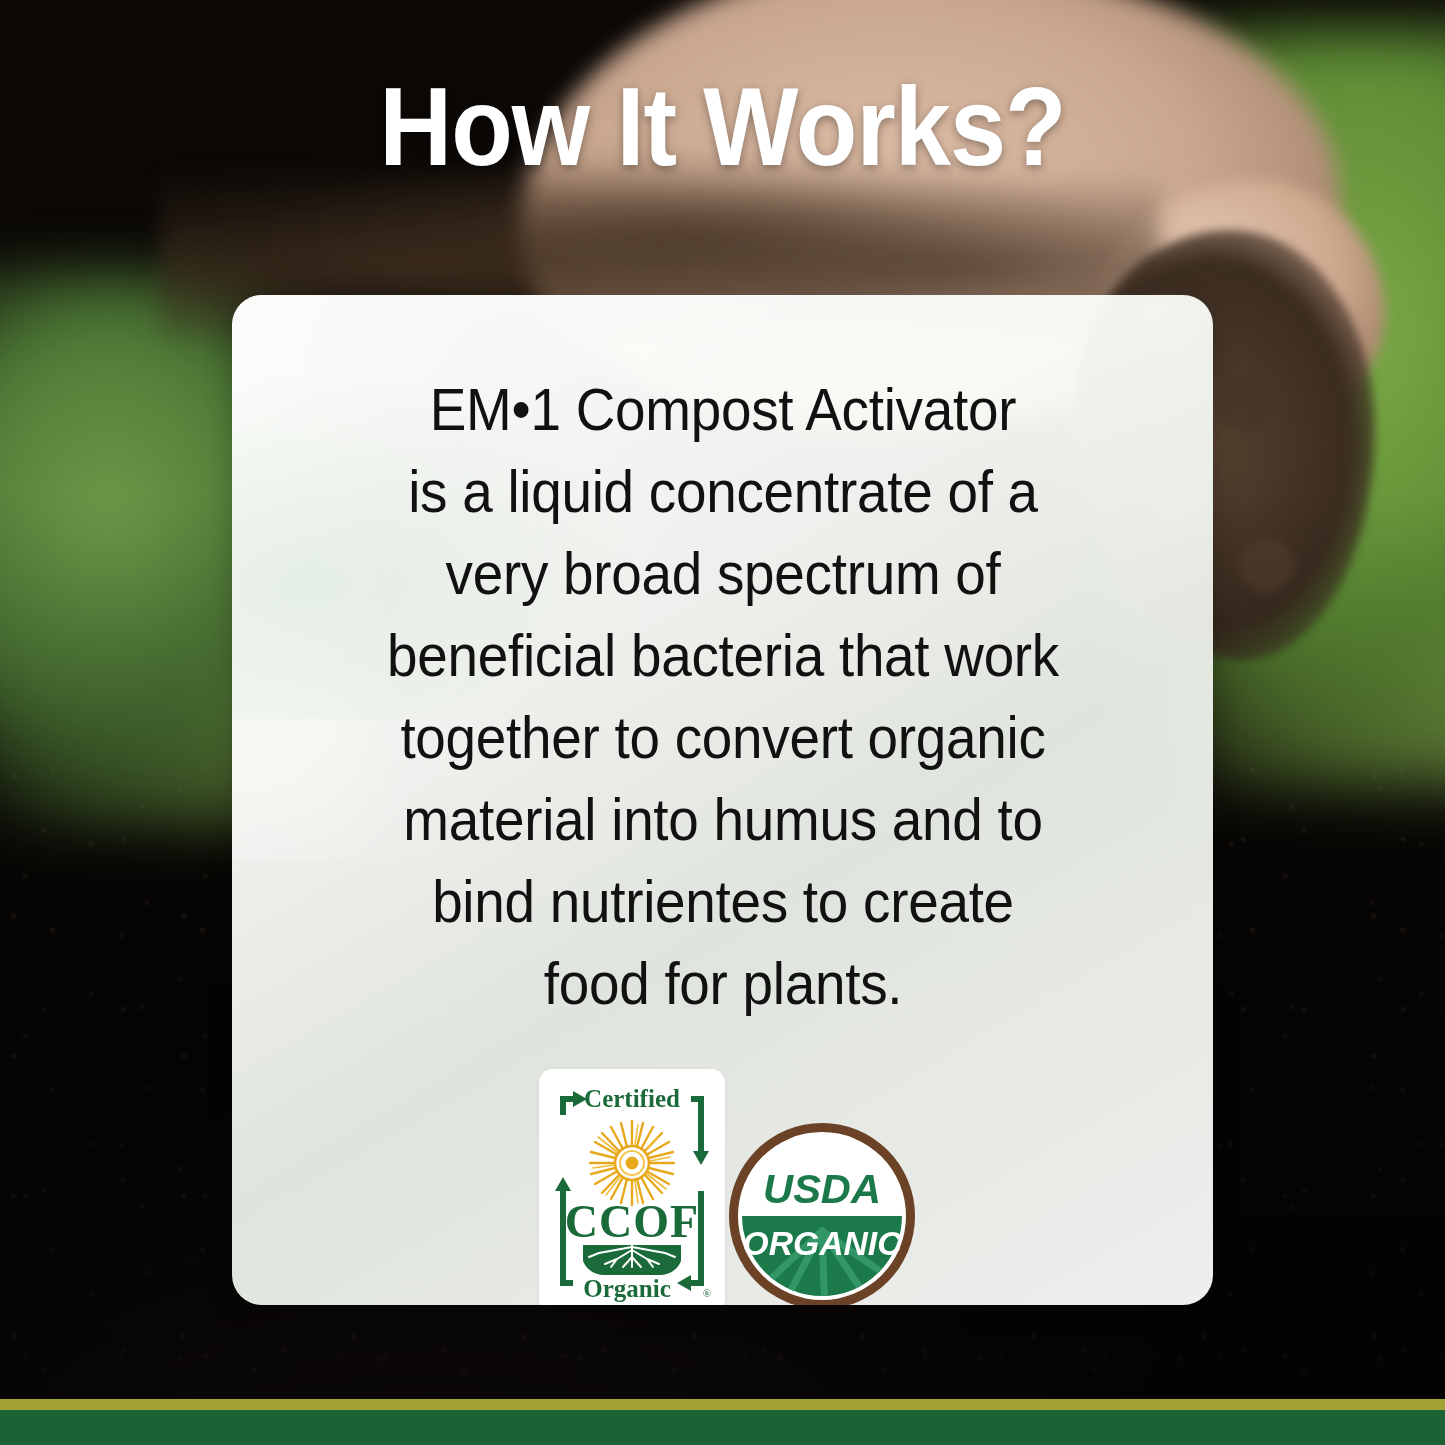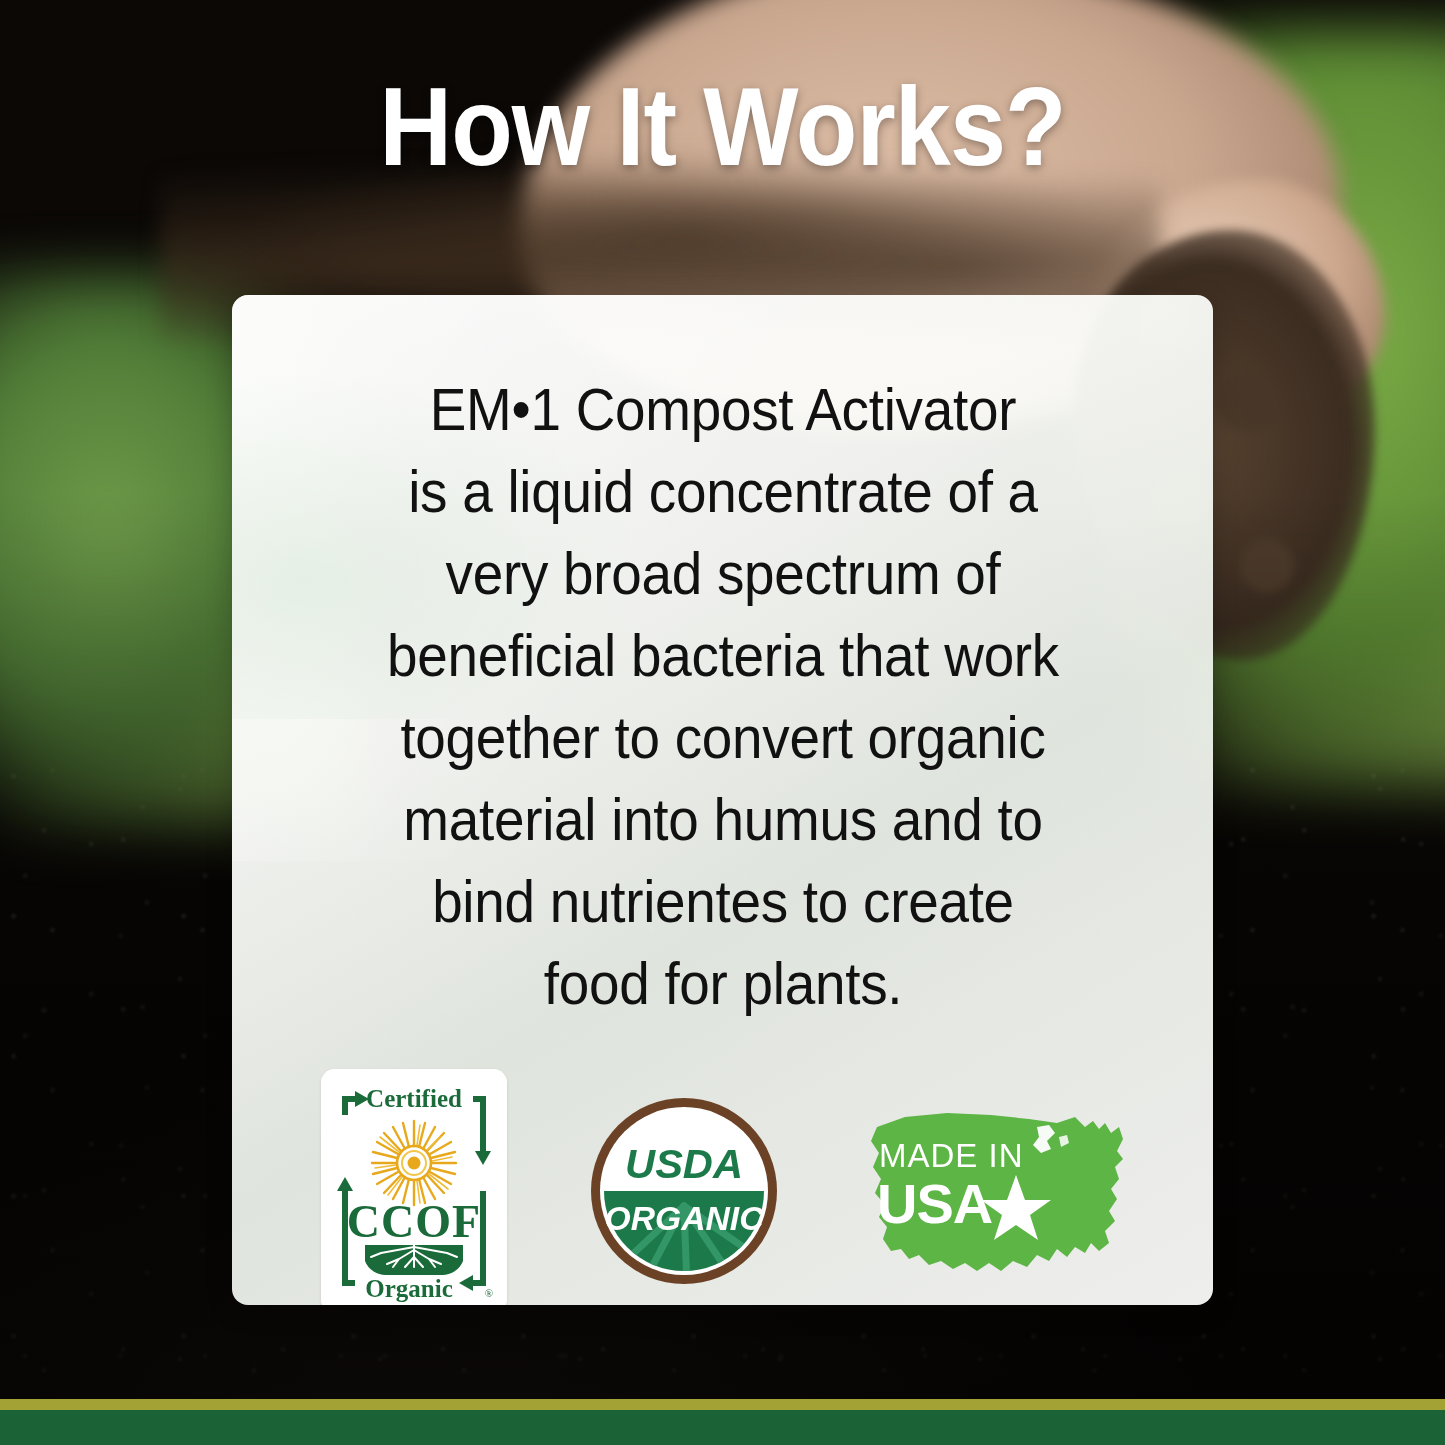--- a/index.html
+++ b/index.html
@@ -116,21 +116,21 @@
     transform:scaleX(.90);
     text-shadow:0 3px 10px rgba(0,0,0,.35);
     white-space:nowrap;
   }
 
   
   .card{
     position:absolute;
     left:232px;top:295px;
     width:981px;height:1010px;
-    border-radius:16px;
+    border-radius:30px;
     background:
       linear-gradient(150deg, rgba(255,255,255,.97) 0%, rgba(252,253,250,.95) 34%, rgba(240,245,238,.93) 58%, rgba(248,248,246,.96) 100%);
     box-shadow:0 6px 26px rgba(0,0,0,.22);
     overflow:hidden;
     display:flex;
     flex-direction:column;
     align-items:center;
   }
   .card-sheen{
     position:absolute;left:-10%;top:-6%;width:70%;height:62%;
@@ -158,22 +158,21 @@
   }
   .body-text .ln{display:block;white-space:nowrap;}
 
   
   .badges{
     position:relative;
     margin-top:44px;
     width:100%;
     display:flex;
     justify-content:center;
-    align-items:center;
-    gap:80px;
+    align-items:flex-end;
     padding-left:12px;
   }
 
   
   .ccof{
     position:relative;
     width:186px;height:244px;
     background:#ffffff;
     border-radius:14px;
     box-shadow:0 1px 3px rgba(0,0,0,.12);
@@ -334,46 +333,20 @@
               <line x1="97" y1="112" x2="148" y2="188"></line>
               <line x1="97" y1="112" x2="178" y2="168"></line>
             </g>
             <rect x="10" y="92" width="174" height="5" fill="#ffffff"></rect>
           </g>
           <text x="97" y="84" text-anchor="middle" fill="#1c7a4a" font-family="Liberation Sans, sans-serif" font-size="40" font-weight="bold" transform="scale(1.04,1) translate(-3.7,0)">USDA</text>
           <text x="97" y="136" text-anchor="middle" fill="#ffffff" font-family="Liberation Sans, sans-serif" font-size="33" font-weight="bold" transform="scale(1.02,1) translate(-1.9,0)">ORGANIC</text>
         </svg>
       </div>
 
-      <div class="usa">
-        <svg viewBox="0 0 276 196" xmlns="http://www.w3.org/2000/svg" aria-hidden="true">
-
-          <path fill="#5cb544" d="
-            M16 34
-            L44 24 L86 20 L130 22 L168 26 L196 30 L214 24 L224 34
-            L232 28 L238 36 L244 30 L250 40 L258 34 L262 46
-            L256 58 L262 66 L254 74 L258 86 L250 96 L256 106
-            L248 118 L254 128 L244 138 L248 150 L238 158
-            L230 150 L224 160 L214 154 L206 164 L196 156
-            L188 168 L176 162 L166 174 L152 168 L140 178
-            L128 170 L116 178 L104 170 L92 176 L80 168
-            L68 172 L58 162 L48 166 L40 156 L30 158
-            L22 146 L26 134 L18 124 L24 112 L14 100
-            L20 86 L12 74 L18 60 L10 48 Z"></path>
-
-          <path fill="#ffffff" d="M176 34 L188 32 L194 40 L186 48 L190 56 L180 60 L172 52 L178 44 Z" opacity=".95"></path>
-          <path fill="#ffffff" d="M198 44 L206 42 L208 50 L200 54 Z" opacity=".85"></path>
-
-          <text x="18" y="74" fill="#ffffff" font-family="Liberation Sans, sans-serif" font-size="33" font-weight="normal" letter-spacing="1">MADE IN</text>
-
-          <text x="16" y="130" fill="#ffffff" font-family="Liberation Sans, sans-serif" font-size="56" font-weight="bold" letter-spacing="-1">USA</text>
-
-          <polygon fill="#ffffff" points="155,82 164,107 190,107 169,122 177,147 155,132 133,147 141,122 120,107 146,107"></polygon>
-        </svg>
-      </div>
 
     </div>
   </div>
 
   <div class="bar-olive"></div>
   <div class="bar-green"></div>
 
 </div>
 
 </body></html>

